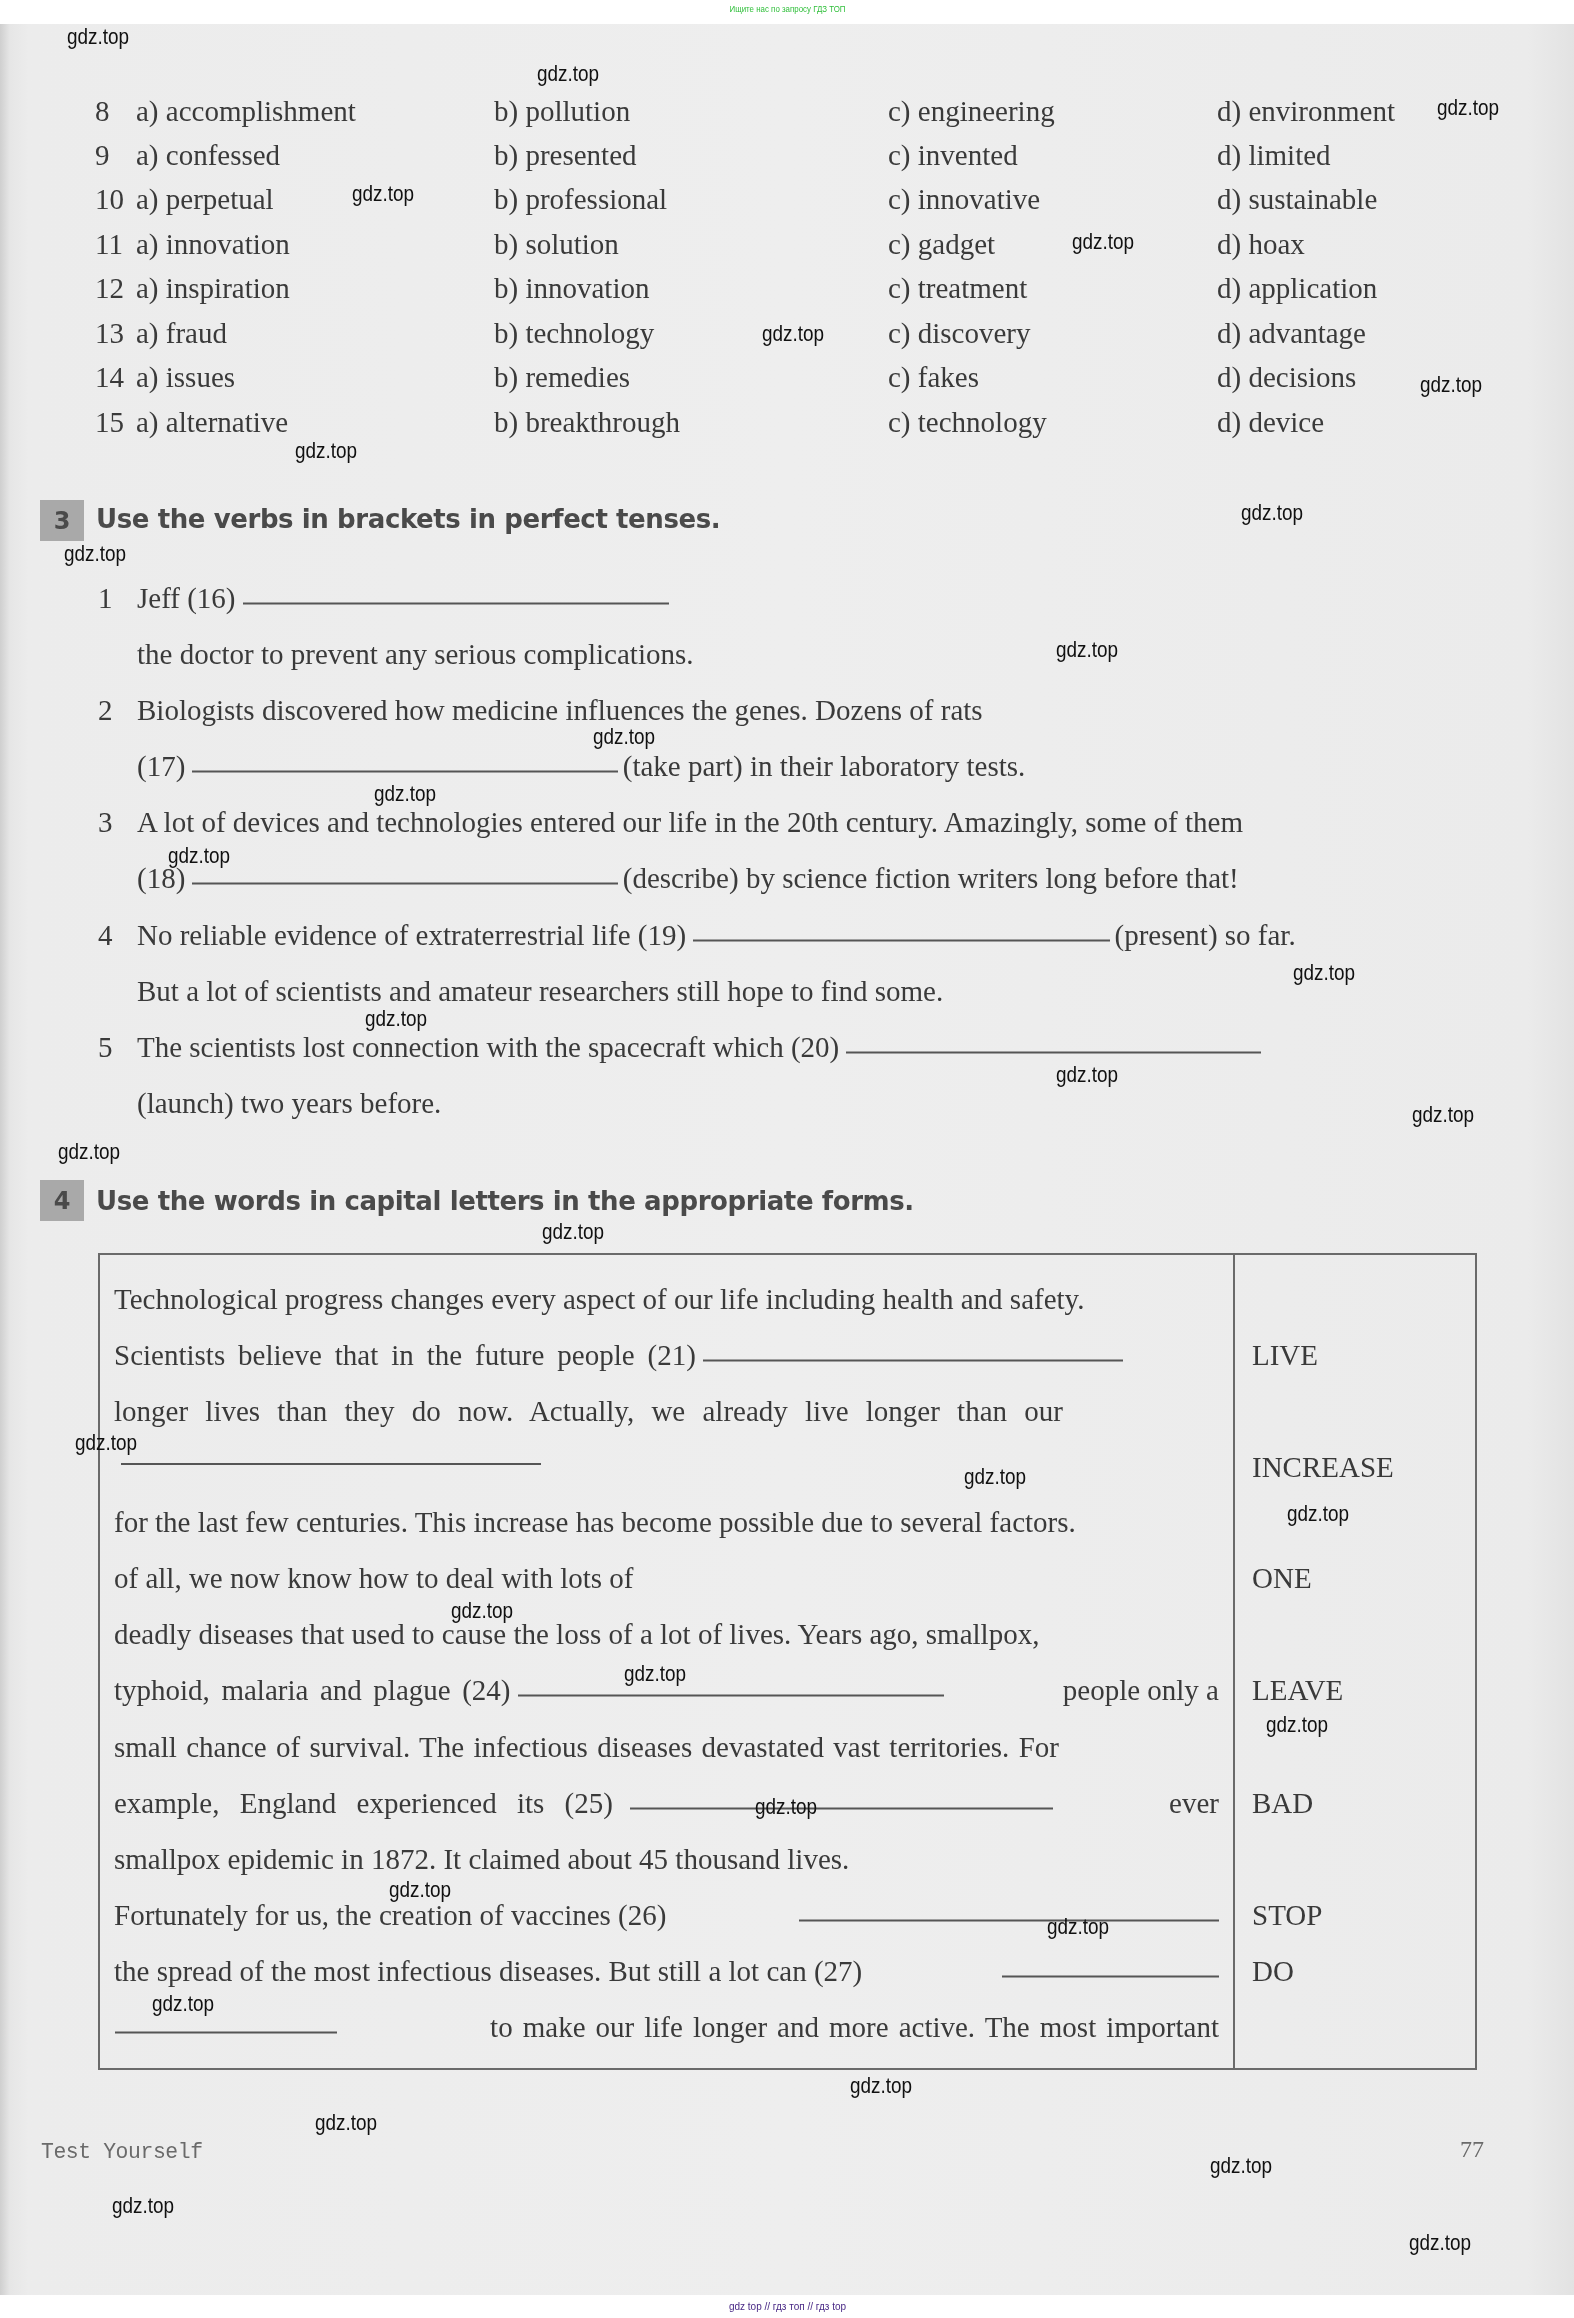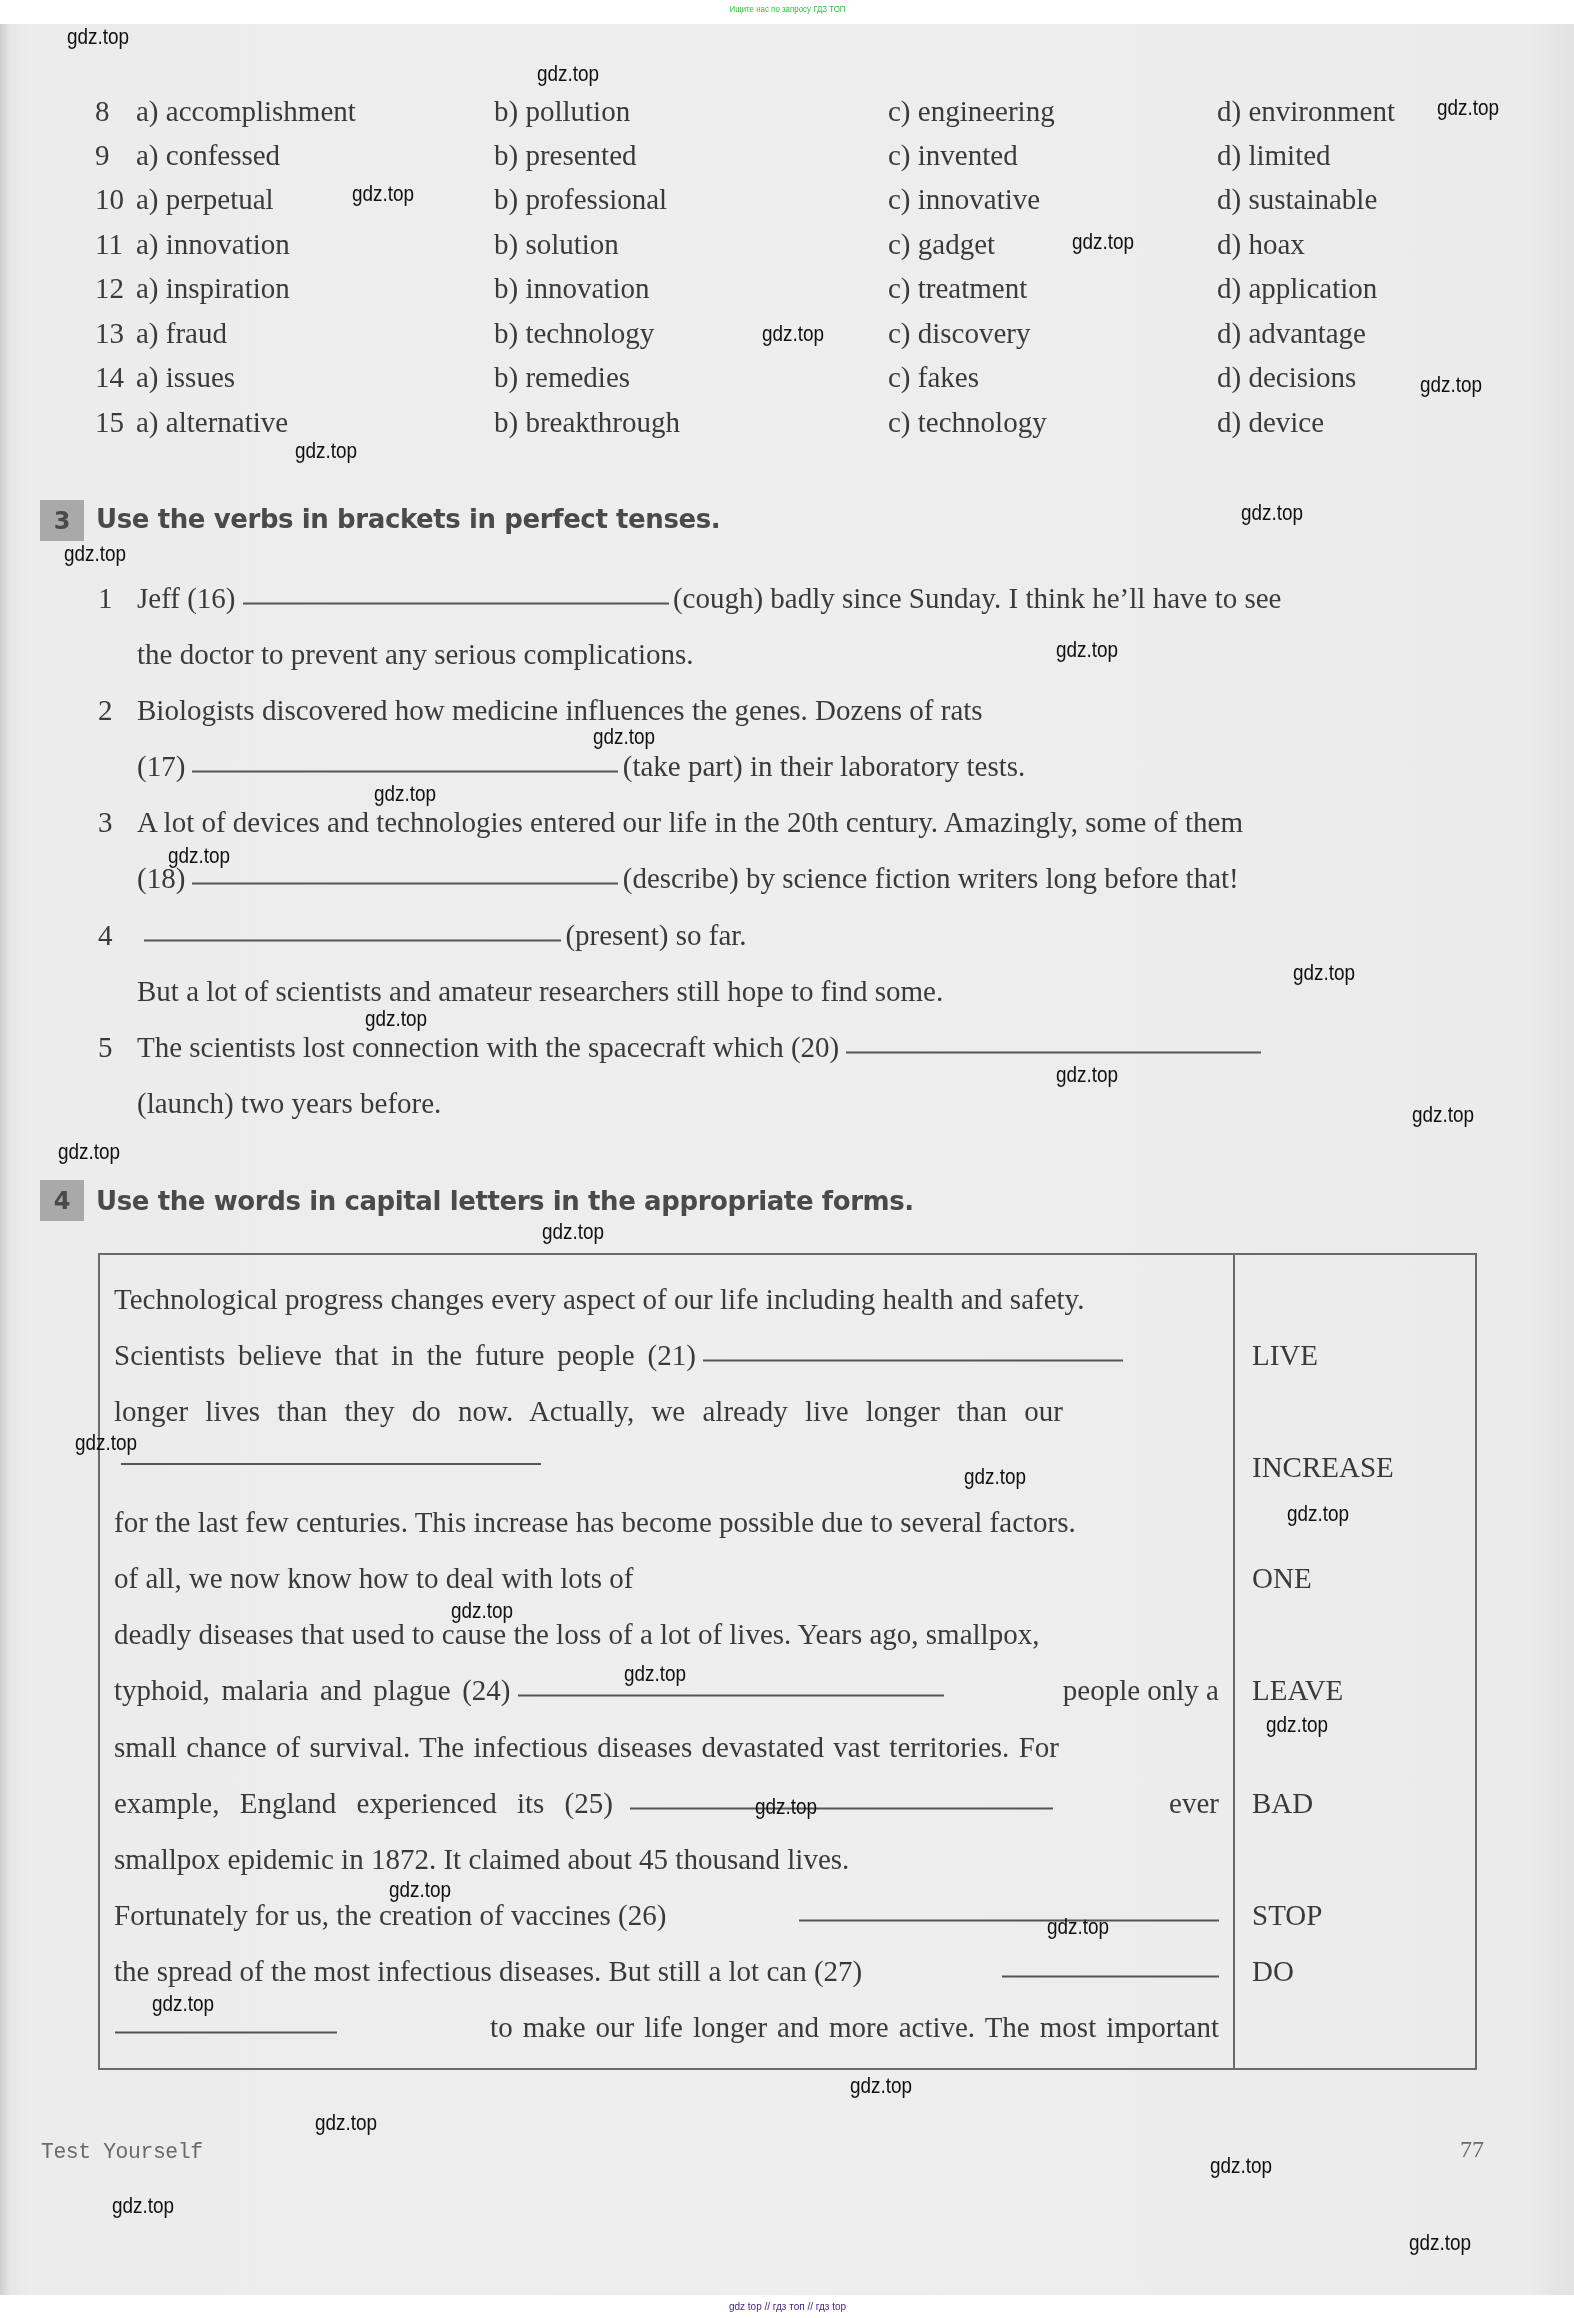--- a/index.html
+++ b/index.html
@@ -143,21 +143,20 @@
 </div>
 
 <div>
   <div class="badge" style="left:40px;top:500px">3</div>
   <div class="sec-title mid" style="left:96px;top:519px">Use the verbs in brackets in perfect tenses.</div>
 
   <span class="serif abs mid" style="left:98px;top:598px">1</span>
   <div class="line serif mid" style="left:137px;top:598px">
     <span>Jeff (16)</span>
     <span class="blank" style="width:426px"></span>
-    <span>(cough) badly since Sunday. I think he’ll have to see</span>
   </div>
   <span class="serif abs mid" style="left:137px;top:654px">the doctor to prevent any serious complications.</span>
 
   <span class="serif abs mid" style="left:98px;top:710px">2</span>
   <span class="serif abs mid" style="left:137px;top:710px">Biologists discovered how medicine influences the genes. Dozens of rats</span>
   <div class="line serif mid" style="left:137px;top:766px">
     <span>(17)</span>
     <span class="blank" style="width:426px"></span>
     <span>(take part) in their laboratory tests.</span>
   </div>
@@ -165,20 +164,21 @@
   <span class="serif abs mid" style="left:98px;top:822px">3</span>
   <span class="serif abs mid" style="left:137px;top:822px">A lot of devices and technologies entered our life in the 20th century. Amazingly, some of them</span>
   <div class="line serif mid" style="left:137px;top:878px">
     <span>(18)</span>
     <span class="blank" style="width:426px"></span>
     <span>(describe) by science fiction writers long before that!</span>
   </div>
 
   <span class="serif abs mid" style="left:98px;top:935px">4</span>
   <div class="line serif mid" style="left:137px;top:935px">
+    <span>No reliable evidence of extraterrestrial life (19)</span>
     <span class="blank" style="width:417px"></span>
     <span>(present) so far.</span>
   </div>
   <span class="serif abs mid" style="left:137px;top:991px">But a lot of scientists and amateur researchers still hope to find some.</span>
 
   <span class="serif abs mid" style="left:98px;top:1047px">5</span>
   <div class="line serif mid" style="left:137px;top:1047px">
     <span>The scientists lost connection with the spacecraft which (20)</span>
     <span class="blank" style="width:415px"></span>
   </div>

